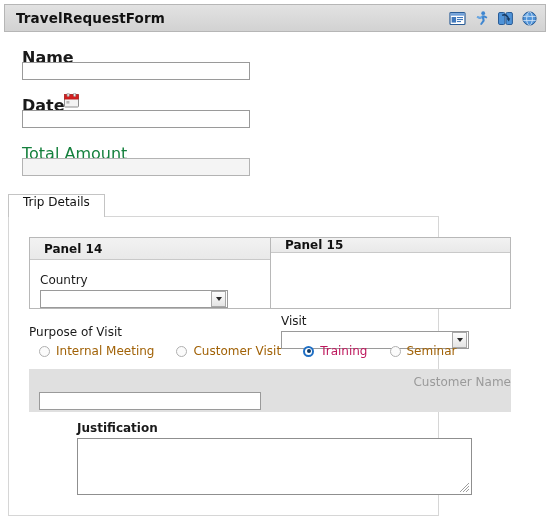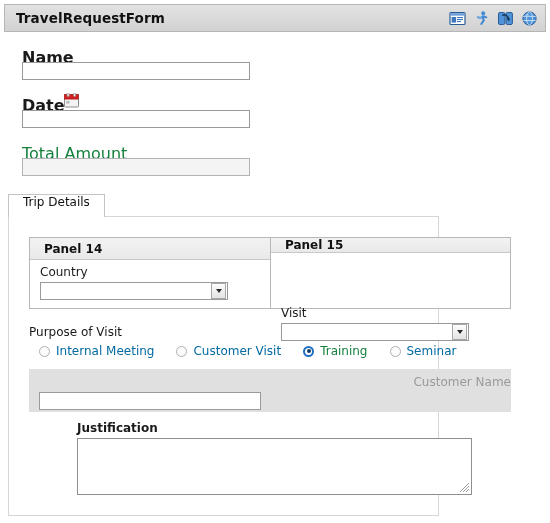--- a/index.html
+++ b/index.html
@@ -187,20 +187,21 @@
   .panel-body {
     flex: 1 1 auto;
     padding: 5px 10px 0 10px;
     box-sizing: border-box;
   }
   .panel-body .sub-label {
     font-size: 12px;
     color: #1a1a1a;
     margin-bottom: 3px;
     white-space: nowrap;
+    margin-top: 8px;
   }
 
   
   .combo {
     position: relative;
     box-sizing: border-box;
     height: 18px;
     background: #ffffff;
     border: 1px solid #9a9a9a;
     display: flex;
@@ -277,23 +278,23 @@
     content: "";
     position: absolute;
     left: 50%; top: 50%;
     width: 4px; height: 4px;
     margin: -2px 0 0 -2px;
     border-radius: 50%;
     background: #103a66;
   }
   .radio-label {
     font-size: 12px;
-    color: #0369a1;
-  }
-  .radio-item.checked .radio-label { color: #15803d; }
+    color: #a16207;
+  }
+  .radio-item.checked .radio-label { color: #be185d; }
 
   
   .disabled-block {
     position: absolute;
     left: 20px;
     top: 152px;
     width: 482px;
     height: 43px;
     box-sizing: border-box;
     background: #e0e0e0;

